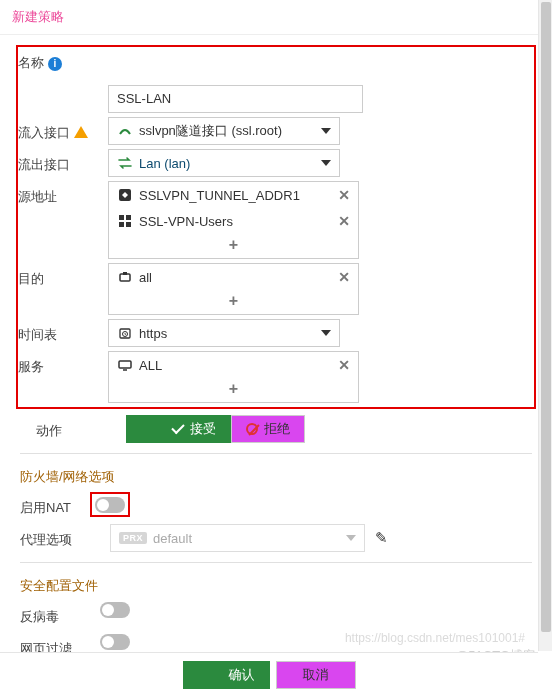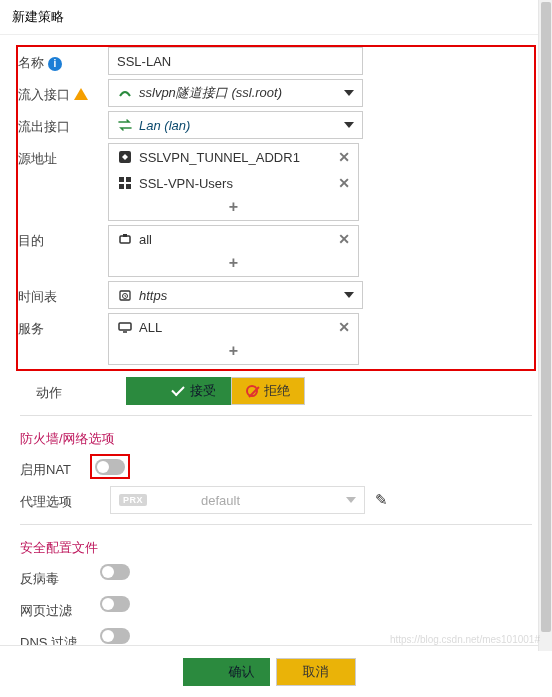--- a/index.html
+++ b/index.html
@@ -9,21 +9,21 @@
     font-size: 13px;
     color: #333;
     background: #fff;
     width: 552px;
     height: 697px;
     overflow: hidden;
     position: relative;
   }
   .header {
     padding: 8px 12px;
-    color: #000000;
+    color: #ec4899;
     border-bottom: 1px solid #eee;
   }
   .form-body {
     padding: 14px 20px;
     position: relative;
   }
   .row {
     display: flex;
     align-items: flex-start;
     margin-bottom: 4px;
@@ -44,33 +44,32 @@
     padding: 0;
     margin: -4px;
   }
   .input-like {
     border: 1px solid #ccc;
     background: #fff;
     width: 255px;
     height: 28px;
     padding: 5px 8px;
     display: flex;
-    align-items: center;
-    position: relative;
+    position: relative;
+    margin-top: 38px;
   }
   .select-like {
     border: 1px solid #ccc;
     background: #fff;
-    width: 255px;
+    width: 232px;
     height: 28px;
     padding: 4px 8px;
     display: flex;
     align-items: center;
     position: relative;
-    font-style: italic;
   }
   .caret-down {
     position: absolute;
     right: 8px;
     top: 50%;
     transform: translateY(-50%);
     width: 0; height: 0;
     border-left: 5px solid transparent;
     border-right: 5px solid transparent;
     border-top: 6px solid #333;
@@ -132,21 +131,21 @@
     margin-left: 4px;
     vertical-align: -1px;
   }
   .green-txt { color: #0c4a6e; font-weight: 500; }
   .group-divider {
     border-top: 1px solid #e0e0e0;
     margin: 10px 0 8px;
   }
   .section-title {
     padding: 6px 0;
-    color: #be185d;
+    color: #a16207;
   }
   .toggle {
     display: inline-block;
     width: 30px; height: 16px;
     border-radius: 9px;
     background: #bbb;
     position: relative;
     vertical-align: middle;
   }
   .toggle::after {
@@ -163,21 +162,20 @@
     display: inline-block;
   }
   .proxy {
     border: 1px solid #ddd;
     width: 255px; height: 28px;
     padding: 4px 8px;
     color: #aaa;
     display: flex;
     align-items: center;
     position: relative;
-    gap: 48px;
   }
   .prx-badge {
     background: #d6d6d6;
     color: #fff;
     font-size: 9px;
     font-weight: bold;
     padding: 1px 4px;
     border-radius: 2px;
     margin-right: 6px;
     letter-spacing: 0.5px;
@@ -187,27 +185,27 @@
     margin-left: 10px;
     color: #333;
   }
   .action-btns { display: flex; }
   .btn {
     height: 28px;
     padding: 0 14px;
     border: 1px solid #ccc;
     display: flex;
     align-items: center;
-    background: #eab308;
+    background: #d946ef;
     cursor: pointer;
   }
   .btn.green {
     background: #2b8a3e;
     border-color: #2b8a3e;
-    color: #0f172a;
+    color: #ffffff;
     padding-left: 45px;
   }
   .check {
     display: inline-block;
     width: 12px; height: 7px;
     border-left: 2px solid #fff;
     border-bottom: 2px solid #fff;
     transform: rotate(-45deg);
     margin-right: 6px;
     margin-top: -4px;
@@ -224,34 +222,34 @@
     content: "";
     position: absolute;
     left: -1px; top: 4px;
     width: 14px; height: 2px;
     background: #e03131;
     transform: rotate(-45deg);
   }
   .footer {
     position: absolute;
     left: 0; right: 14px; bottom: 0;
-    height: 52px;
+    height: 45px;
     background: #fff;
     border-top: 1px solid #e5e5e5;
     display: flex;
     justify-content: center;
     align-items: center;
     gap: 6px;
   }
   .footer .btn { min-width: 80px; justify-content: center; }
   .watermark {
     position: absolute;
-    right: 12px; bottom: 52px;
+    right: 27px; bottom: 52px;
     color: rgba(150,150,150,0.35);
-    font-size: 10px;
+    font-size: 12px;
     pointer-events: none;
   }
   .watermark2 {
     position: absolute;
     right: 16px; bottom: 32px;
     color: rgba(150,150,150,0.45);
     font-size: 13px;
     pointer-events: none;
   }
   .scrollbar {

